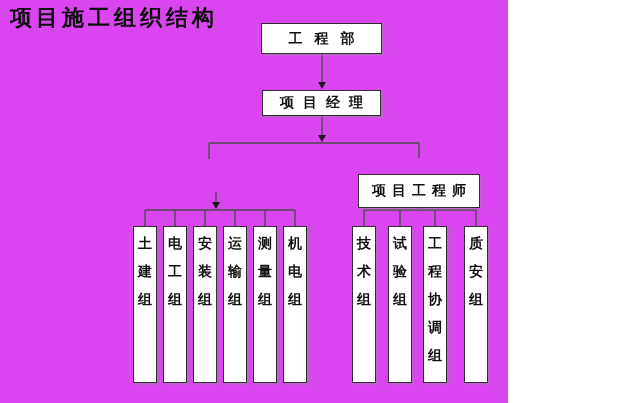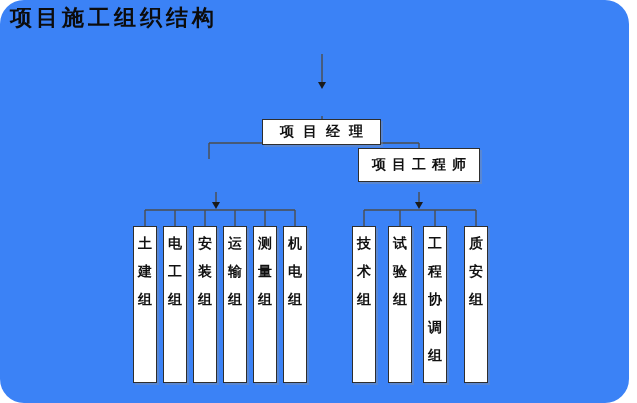--- a/index.html
+++ b/index.html
@@ -2,26 +2,25 @@
 <html><head>
 <meta charset="utf-8">
 <style>
   html, body {
     margin: 0;
     padding: 0;
     background: #ffffff;
   }
   .canvas {
     position: relative;
-    width: 629px;
+    width: 508px;
     height: 403px;
-    background: #3b82f6;
+    background: #d946ef;
     overflow: hidden;
     font-family: "Liberation Serif", "DejaVu Serif", serif;
-    border-radius: 24px;
   }
   .page-title {
     position: absolute;
     left: 10px;
     top: 3px;
     font-size: 22px;
     font-weight: 700;
     letter-spacing: 4px;
     color: #0c0c0c;
     white-space: nowrap;
@@ -107,26 +106,29 @@
 
     <line x1="419" y1="192" x2="419" y2="203"></line>
     <polygon points="415,202 423,202 419,209"></polygon>
     <line x1="364" y1="210" x2="476" y2="210"></line>
     <line x1="364" y1="210" x2="364" y2="226"></line>
     <line x1="400" y1="210" x2="400" y2="226"></line>
     <line x1="435" y1="210" x2="435" y2="226"></line>
     <line x1="476" y1="210" x2="476" y2="226"></line>
   </svg>
 
+  <div class="orgbox" style="left:261px; top:23px; width:121px; height:31px;">
+    <span class="hlabel ls-wide">工程部</span>
+  </div>
 
-  <div class="orgbox" style="left:262px; top:90px; width:119px; height:26px;margin-top:29px;">
+  <div class="orgbox" style="left:262px; top:90px; width:119px; height:26px;">
     <span class="hlabel ls-mid">项目经理</span>
   </div>
 
-  <div class="orgbox" style="left:358px; top:148px; width:122px; height:34px;align-items:center;">
+  <div class="orgbox" style="left:358px; top:174px; width:122px; height:34px;align-items:center;">
     <span class="hlabel ls-narrow">项目工程师</span>
   </div>
 
   <div class="orgbox vbox" style="left:133px;">
     <span class="vlabel">土
 建
 组</span>
   </div>
   <div class="orgbox vbox" style="left:163px;">
     <span class="vlabel">电

